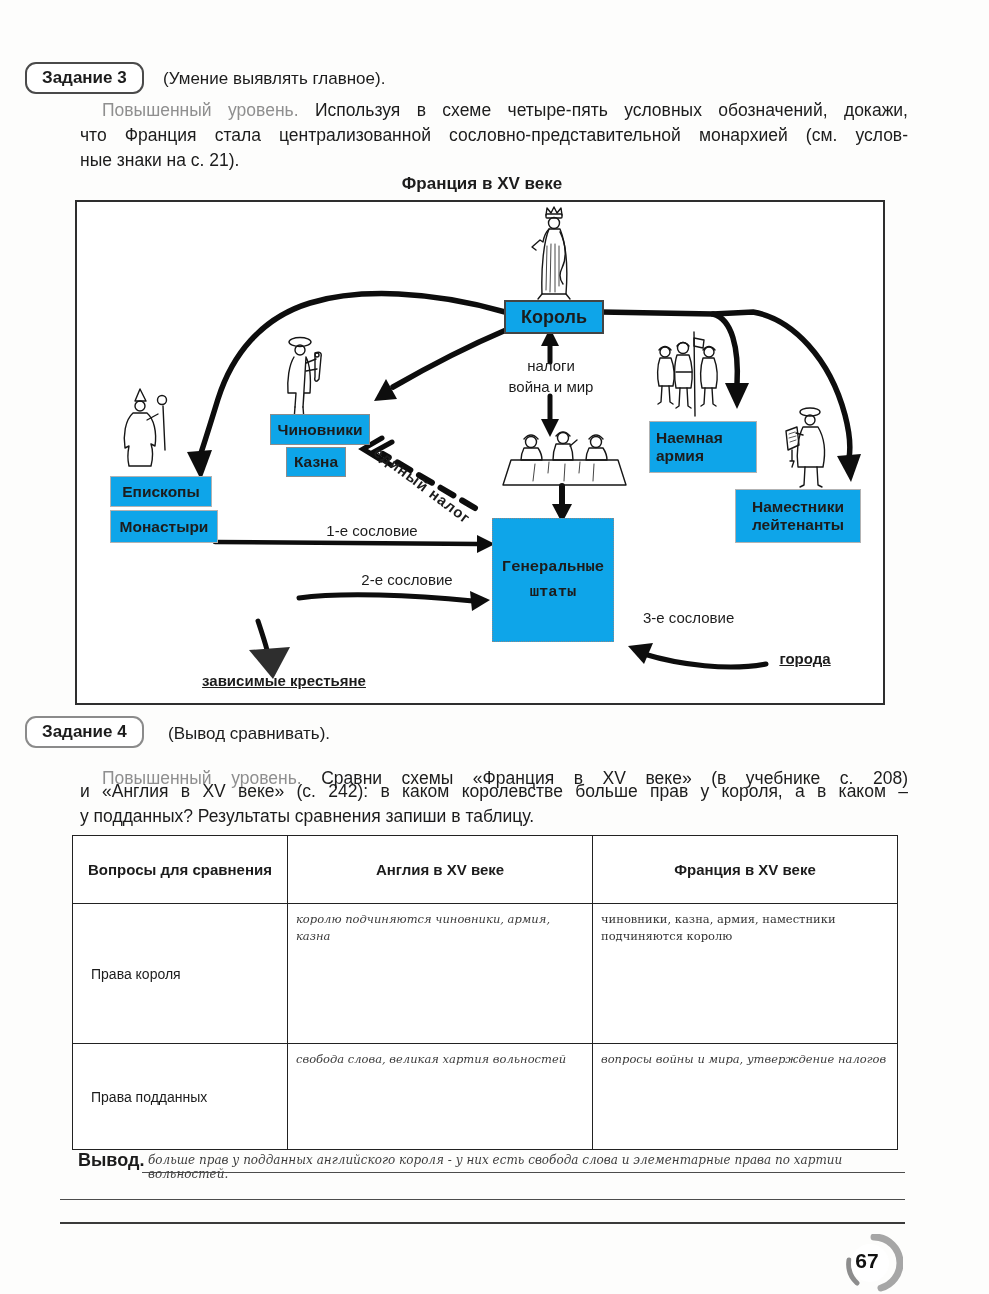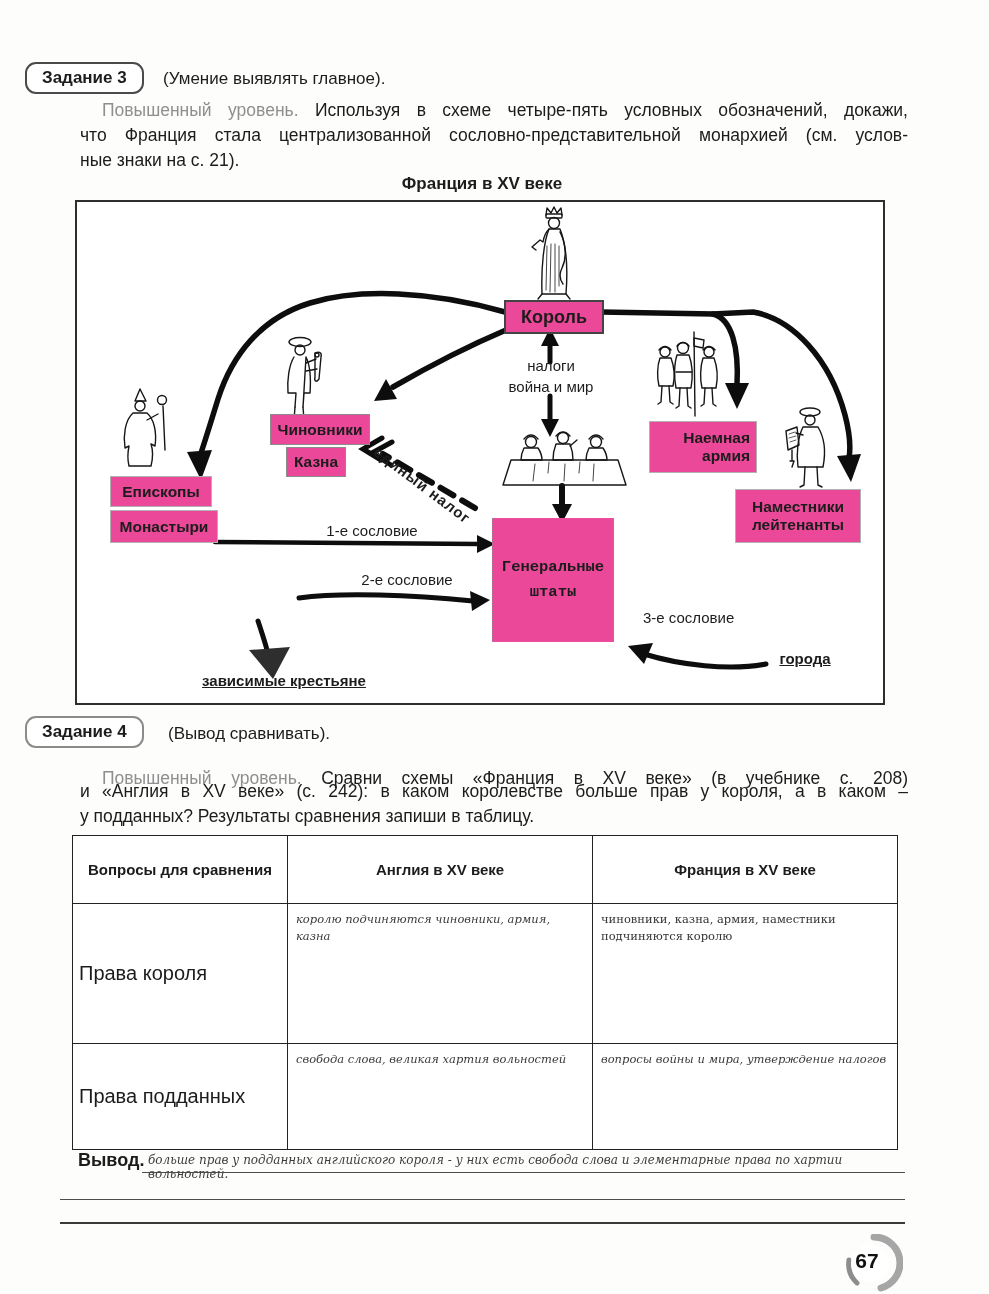--- a/index.html
+++ b/index.html
@@ -14,39 +14,39 @@
   .pline{position:absolute;left:80px;width:828px;font-size:17.5px;line-height:23px;
       text-align:justify;}
   .pline.full{text-align-last:justify;}
   .lead{color:#8f8f8f;}
   
   #diagram{position:absolute;left:75px;top:200px;width:806px;height:501px;
       border:2px solid #2e2e2e;background:#fff;}
   #diagram-title{position:absolute;left:382px;top:174px;width:200px;text-align:center;
       font-weight:bold;font-size:17px;}
   .dnode{position:absolute;display:flex;flex-direction:column;align-items:center;
-      justify-content:center;text-align:right;background:#ec4899;line-height:1.15;}
+      justify-content:center;text-align:left;background:#0ea5e9;line-height:1.15;}
   .box-strong{border:2px solid #444;font-weight:bold;font-size:18px;}
   .box-mid{border:1.4px solid #8c8c8c;font-weight:bold;font-size:15.5px;}
   .box-light{border:1.4px solid #b2b2b2;font-weight:bold;font-size:15.5px;}
   .box-dotted{border:1.6px dotted #8a8a8a;font-weight:bold;font-size:15.5px;line-height:1.6;}
   .dlabel{position:absolute;font-size:15px;text-align:center;}
   .dlabel-b{position:absolute;font-size:15px;font-weight:bold;
       text-decoration:underline;text-align:center;line-height:22px;}
   .fig{position:absolute;}
   .fig svg{display:block;}
   .rot-label{position:absolute;font-size:15px;font-weight:bold;white-space:nowrap;
       transform:rotate(37deg);transform-origin:0 0;letter-spacing:1px;}
   
   #cmp-table{position:absolute;left:72px;top:835px;width:825px;border-collapse:collapse;
       table-layout:fixed;}
   #cmp-table td,#cmp-table th{border:1.4px solid #222;background:#fff;vertical-align:top;}
   #cmp-table th{font-size:15px;font-weight:bold;text-align:center;vertical-align:middle;
       height:63px;padding:2px 8px;}
-  .qcell{font-size:20px;font-weight:normal;padding:0 0 0 6px;vertical-align:middle !important;}
+  .qcell{font-size:14px;font-weight:normal;padding:0 0 0 18px;vertical-align:middle !important;}
   .hand{font-family:"DejaVu Serif",serif;font-style:italic;font-size:11.5px;
       color:#3a3a3a;padding:7px 8px;line-height:1.5;}
   .hand-up{font-style:normal;color:#333;}
   
   #vyvod-label{position:absolute;left:78px;top:1150px;font-size:18px;font-weight:bold;}
   .ans-line{position:absolute;border-top:1.6px solid #4c4c4c;}
   #vyvod-answer{position:absolute;left:148px;top:1153px;width:760px;
       font-family:"DejaVu Serif",serif;font-style:italic;font-size:12px;color:#3d3d3d;}
   
   #page-badge{position:absolute;left:845px;top:1234px;width:58px;height:58px;}

